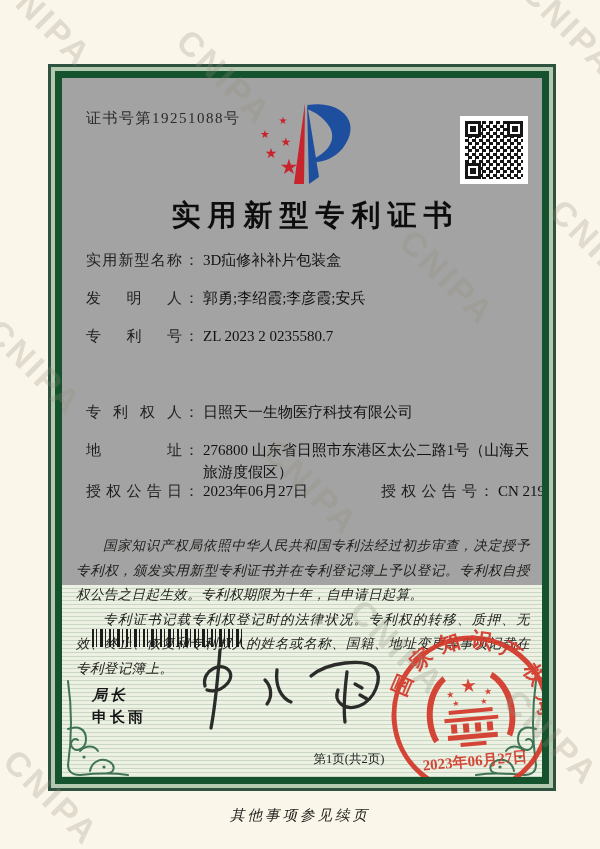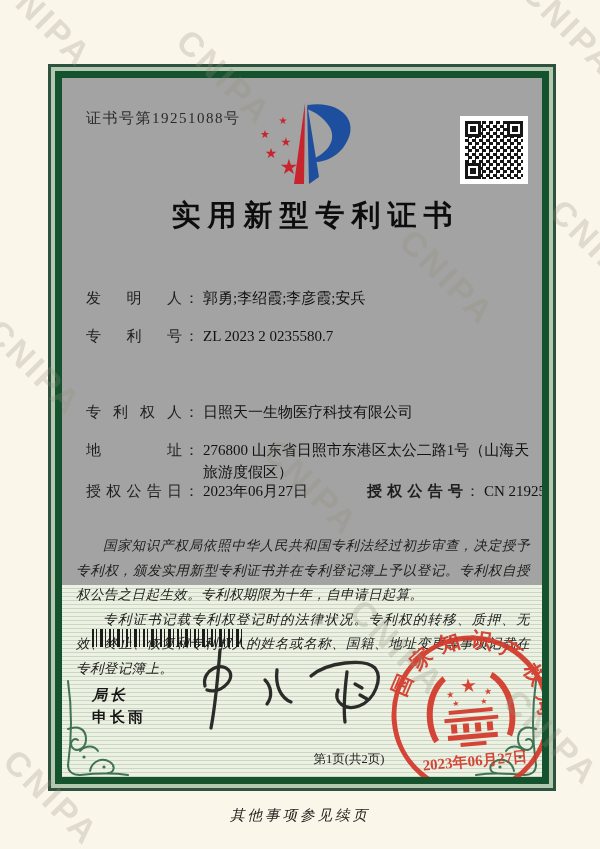--- a/index.html
+++ b/index.html
@@ -47,21 +47,21 @@
   .cert-title{
     position:absolute;top:118px;left:0;width:100%;text-align:center;
     font-size:29px;font-weight:bold;letter-spacing:7px;text-indent:7px;color:#0d0d0d;padding-left:10px;
   }
   
   .frow{position:absolute;left:24px;font-size:15px;line-height:1.45;white-space:nowrap;}
   .flabel{display:inline-block;width:96px;text-align:justify;text-align-last:justify;vertical-align:top;color:#1e1e1e;}
   .fcolon{display:inline-block;vertical-align:top;margin:0 4px 0 2px;}
   .fvalue{display:inline-block;vertical-align:top;color:#111;}
   .fvalue.wrap{white-space:normal;width:336px;}
-  .grant2{margin-left:34px;font-weight:bold;}
+  .grant2{margin-left:48px;}
   
   .body-text{
     position:absolute;left:14px;top:424px;width:454px;
     font-size:13.5px;line-height:1.82;letter-spacing:0.4px;
     font-style:italic;color:#20201e;text-align:justify;margin-top:32px;
   }
   .body-text p{margin:0;text-indent:2em;}
   
   .barcode{
     position:absolute;left:30px;top:551px;width:152px;height:18px;
@@ -129,20 +129,23 @@
     <div class="qr">
       <div class="qr-mods">
         <div class="qr-finder tl"></div>
         <div class="qr-finder tr"></div>
         <div class="qr-finder bl"></div>
       </div>
     </div>
 
     <div class="cert-title">实用新型专利证书</div>
 
+    <div class="frow" style="top:172px">
+      <span class="flabel">实用新型名称</span><span class="fcolon">：</span><span class="fvalue">3D疝修补补片包装盒</span>
+    </div>
     <div class="frow" style="top:210px">
       <span class="flabel">发明人</span><span class="fcolon">：</span><span class="fvalue">郭勇;李绍霞;李彦霞;安兵</span>
     </div>
     <div class="frow" style="top:248px">
       <span class="flabel">专利号</span><span class="fcolon">：</span><span class="fvalue">ZL 2023 2 0235580.7</span>
     </div>
     <div class="frow" style="top:324px">
       <span class="flabel">专利权人</span><span class="fcolon">：</span><span class="fvalue">日照天一生物医疗科技有限公司</span>
     </div>
     <div class="frow" style="top:362px">

